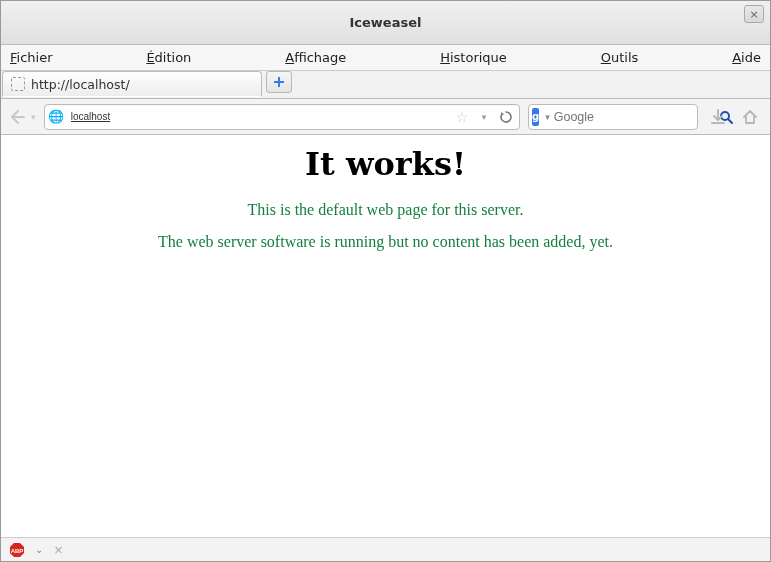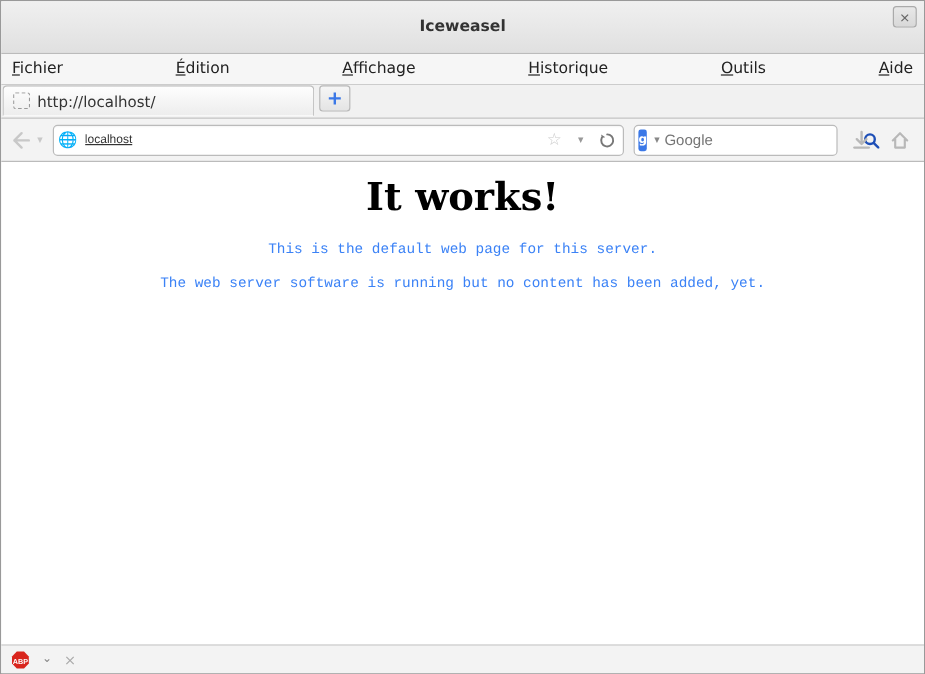--- a/index.html
+++ b/index.html
@@ -202,24 +202,24 @@
     overflow: auto;
     text-align: center;
   }
   .content h1 {
     font-family: "DejaVu Serif", Georgia, serif;
     font-weight: bold;
     font-size: 32px;
     margin-bottom: 18px;
   }
   .content p {
-    font-family: Liberation Mono, monospace;
-    font-size: 12px;
+    font-family: Liberation Serif, serif;
+    font-size: 16px;
     margin-bottom: 14px;
-    color: #3b82f6;
+    color: #15803d;
   }
   
   .statusbar {
     height: 24px;
     background: #f3f3f3;
     border-top: 1px solid #ccc;
     display: flex;
     align-items: center;
     padding: 0 8px;
     gap: 10px;

